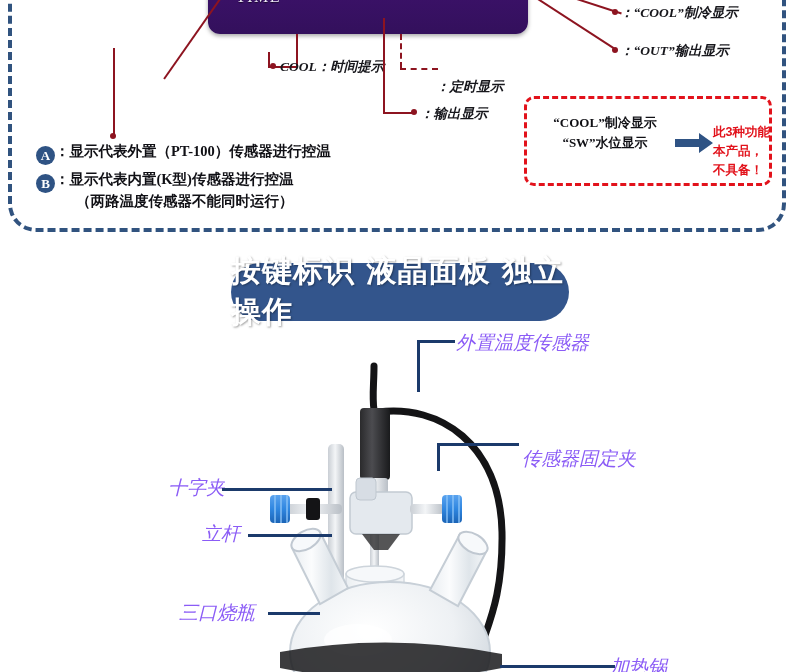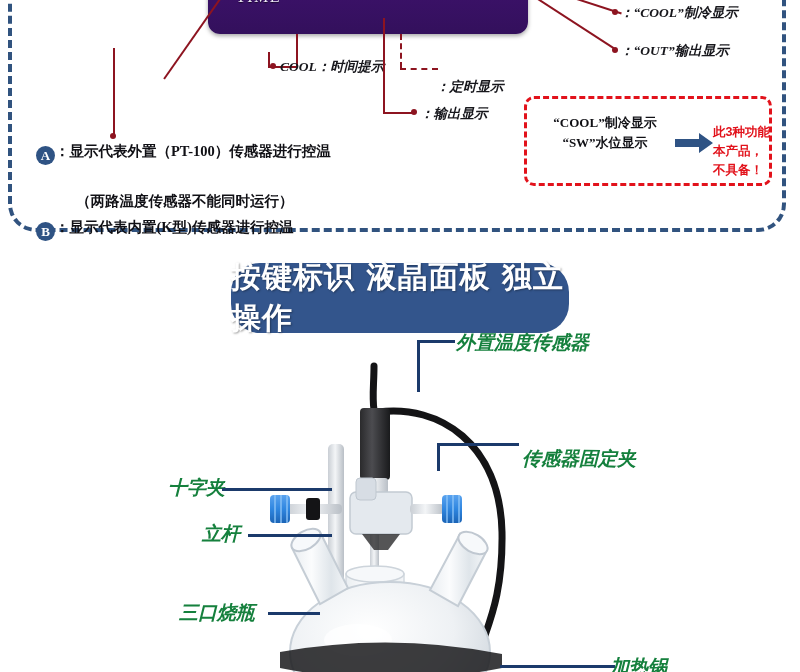--- a/index.html
+++ b/index.html
@@ -51,32 +51,32 @@
     position:absolute;left:524px;top:96px;width:248px;height:90px;
     border:3px dashed #e2121b;border-radius:10px;box-sizing:border-box;
   }
   #na-list{position:absolute;left:8px;top:14px;width:140px;text-align:center;
     font-size:13px;line-height:20px;color:#101015;font-weight:700;}
   #na-note{position:absolute;left:186px;top:24px;width:62px;color:#e2121b;
     font-size:12.5px;line-height:19px;font-weight:700;font-family:"Liberation Sans",sans-serif;}
   #na-arrow{position:absolute;left:148px;top:34px;width:38px;height:20px;}
   
   #section-banner{
-    position:absolute;left:231px;top:263px;width:338px;height:70px;
+    position:absolute;left:231px;top:263px;width:338px;height:58px;
     background:#33558c;border-radius:29px;display:flex;align-items:center;
     justify-content:center;
   }
   #section-banner span{
     color:#ffffff;font-size:30px;font-weight:700;letter-spacing:1px;
     font-family:"DejaVu Sans","Liberation Sans",sans-serif;
     text-shadow:1px 1px 2px rgba(0,0,0,.35);
   }
   
   .cal-label{
-    position:absolute;color:#15803d;font-size:19px;font-weight:700;font-style:italic;
+    position:absolute;color:#8b5cf6;font-size:19px;font-weight:400;font-style:italic;
     white-space:nowrap;font-family:"DejaVu Sans","Liberation Sans",sans-serif;
   }
   .nline{position:absolute;background:#1b3a6b;}
   .nline.h{height:3px;}
   .nline.v{width:3px;}
   
   #apparatus{position:absolute;left:250px;top:352px;width:330px;height:320px;}
 </style>
 </head>
 <body>
@@ -112,21 +112,21 @@
 <div class="dot" style="left:612px;top:47px;"></div>
 <div class="ann" style="left:620px;top:42px;">：“OUT”输出显示</div>
 
 <div class="diag" style="left:236px;top:-22px;width:124px;transform:rotate(125deg);"></div>
 <div class="rline v" style="left:113px;top:48px;height:87px;"></div>
 <div class="dot" style="left:110px;top:133px;"></div>
 
 <div class="bline" style="left:36px;top:142px;">
   <span class="badge">A</span><span>：显示代表外置（PT-100）传感器进行控温</span>
 </div>
-<div class="bline" style="left:36px;top:170px;margin-top:48px;">
+<div class="bline" style="left:36px;top:170px;">
   <span class="badge">B</span><span>：显示代表内置(K型)传感器进行控温</span>
 </div>
 <div class="bline" style="left:76px;top:192px;">（两路温度传感器不能同时运行）</div>
 
 <div id="not-available-box">
   <div id="na-list">
     <div>“COOL”制冷显示</div>
     <div>“SW”水位显示</div>
   </div>
   <div id="na-arrow">

